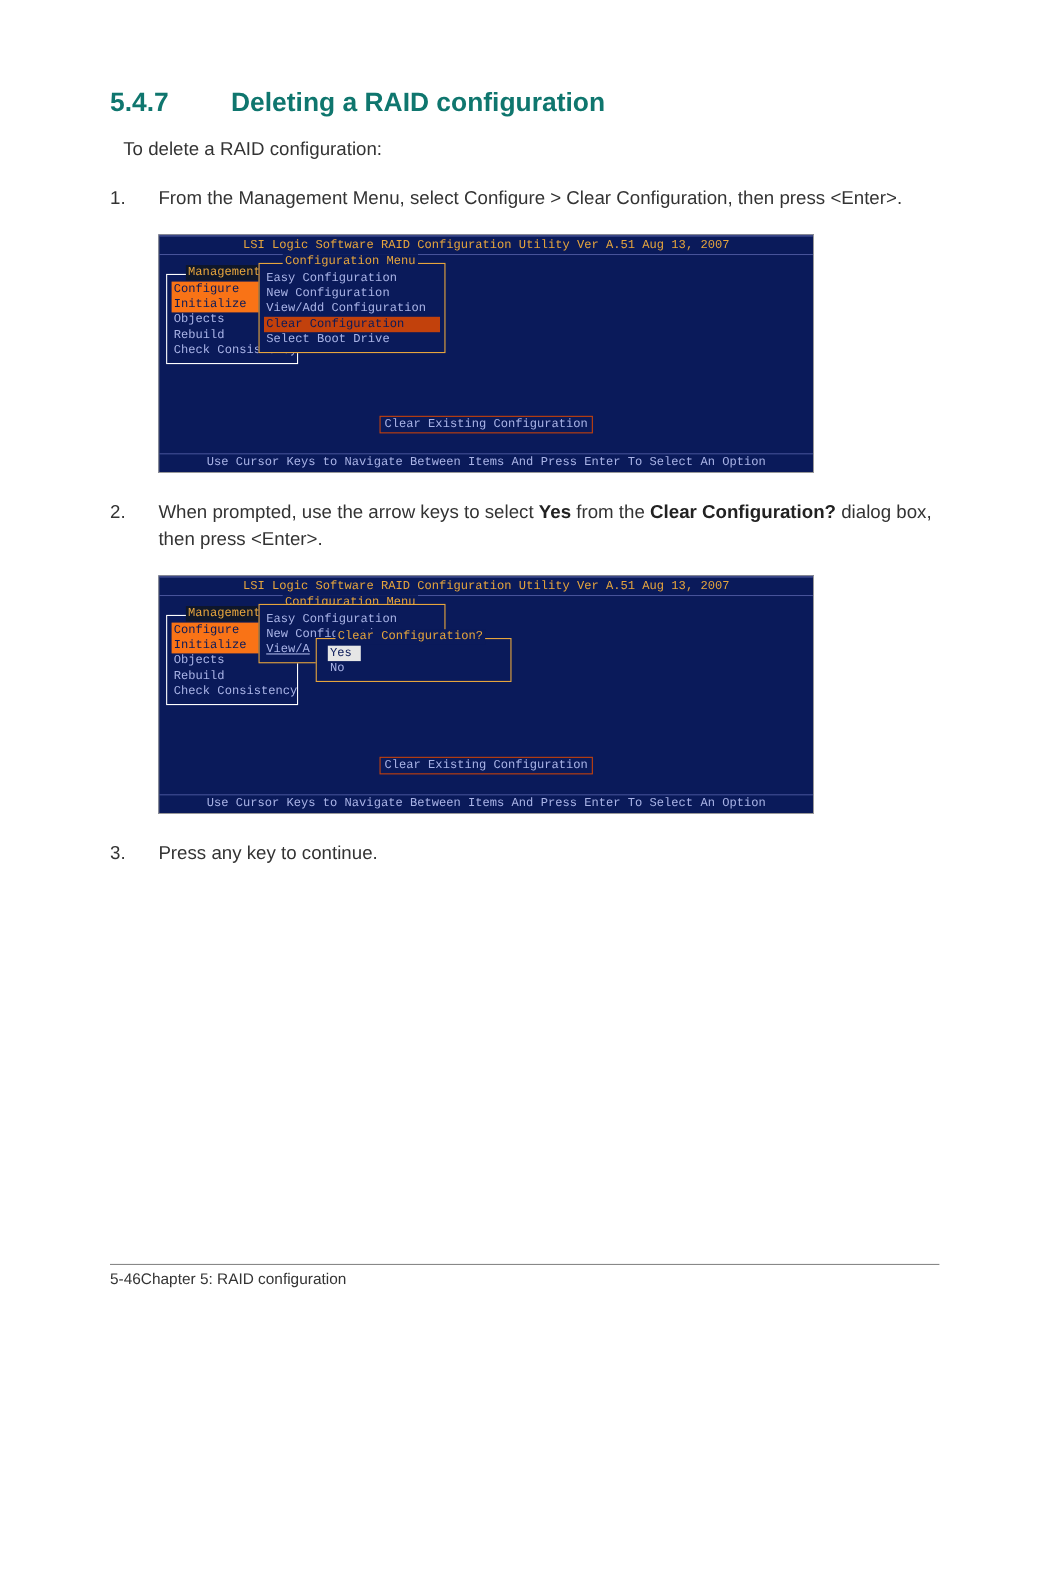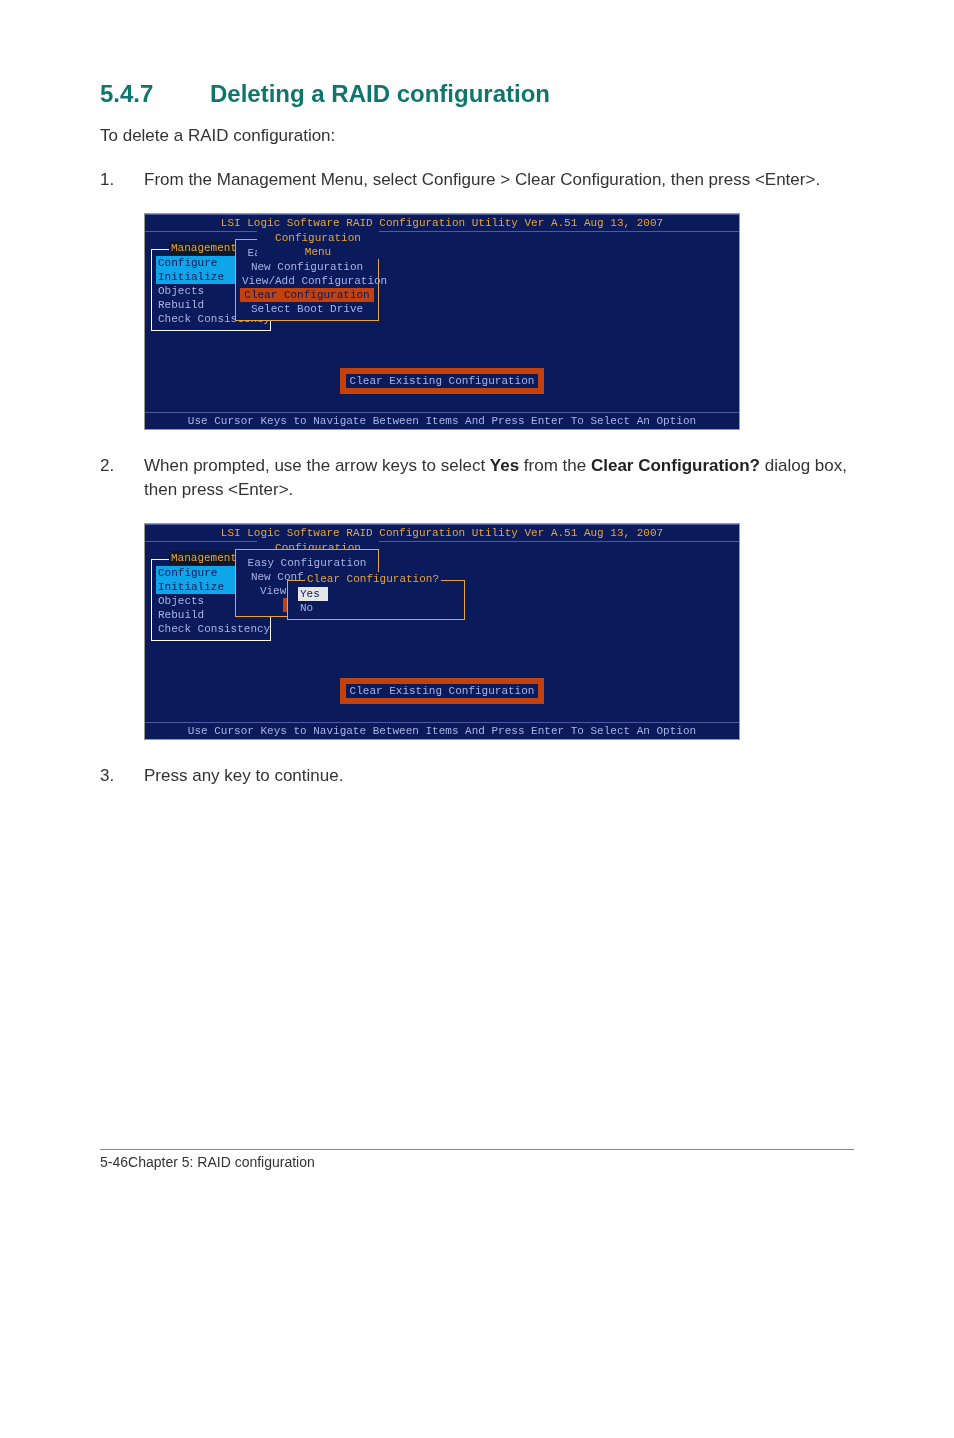--- a/index.html
+++ b/index.html
@@ -20,21 +20,21 @@
     color: #0f766e;
     margin: 0 0 18px 0;
   }
   h2.section-heading .num {
     display: inline-block;
     width: 110px;
   }
   p.intro {
     font-size: 17px;
     color: #333;
-    margin: 0 0 22px 0;
+    margin: 0 0 22px 12px;
   }
   ol.steps {
     list-style: none;
     padding: 0;
     margin-left: 0;
     counter-reset: step;
   }
   ol.steps > li {
     display: flex;
     font-size: 17px;
@@ -94,29 +94,28 @@
     border: 1px solid #ffffff;
     padding: 6px 4px 4px 4px;
     margin-top: 7px;
   }
   .mgmt-item {
     color: #a9b3e6;
     padding: 0 2px;
     white-space: nowrap;
   }
   .mgmt-item.sel {
-    background: #0ea5e9;
+    background: #f97316;
     color: #0a1a5a;
   }
   .cfg-panel {
     position: absolute;
     left: 90px; top: 0px;
-    width: 144px;
+    width: 170px;
     z-index: 4;
-    text-align: center;
   }
   .cfg-label {
     position: absolute;
     left: 22px; top: -1px;
     color: #e6a53d;
     background: #0a1a5a;
     padding: 0 2px;
   }
   .cfg-box {
     border: 1px solid #e6a53d;
@@ -149,21 +148,21 @@
   .dialog-opt { color: #a9b3e6; padding: 0 2px; width: 30px; }
   .dialog-opt.sel { background: #e6e6e6; color: #0a1a5a; }
   .prompt-row {
     position: absolute;
     left: 0; right: 0;
     bottom: 18px;
     display: flex;
     justify-content: center;
   }
   .prompt-box {
-    border: 6px solid #c2410c;
+    border: 1px solid #c2410c;
     padding: 0 4px;
     color: #a9b3e6;
   }
   .ss-footer {
     background: #0a1a5a;
     color: #a9b3e6;
     padding: 1px 4px;
     border-top: 1px solid #4e5aa0;
     white-space: nowrap;
     text-align: center;
@@ -177,21 +176,21 @@
     color: #333;
   }
   strong { font-weight: bold; color: #222; }
   .cfg-box2 {
     border: 1px solid #e6a53d;
     background: #0a1a5a;
     padding: 6px 4px 4px 4px;
     margin-top: 7px;
     position: relative;
   }
-  .half-width-item{ width:48px; display:inline-block;}
+  .half-width-item{ width:48px; display:inline-block;text-decoration:underline;}
 </style>
 </head>
 <body>
 
 <div class="page">
   <h2 class="section-heading">
     <span class="num">5.4.7</span><span>Deleting a RAID configuration</span>
   </h2>
 
   <p class="intro">To delete a RAID configuration:</p>

